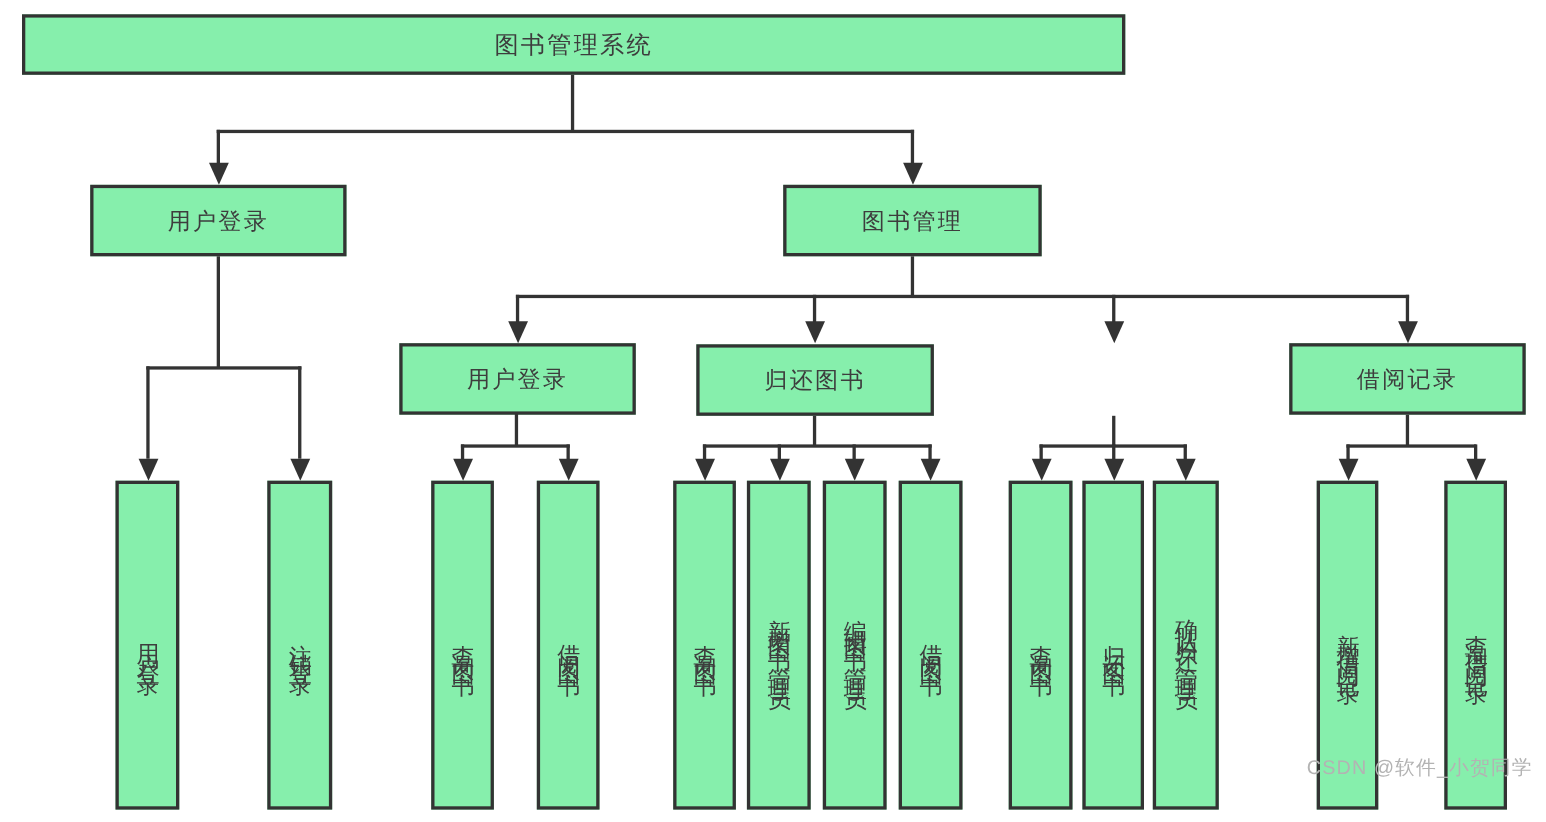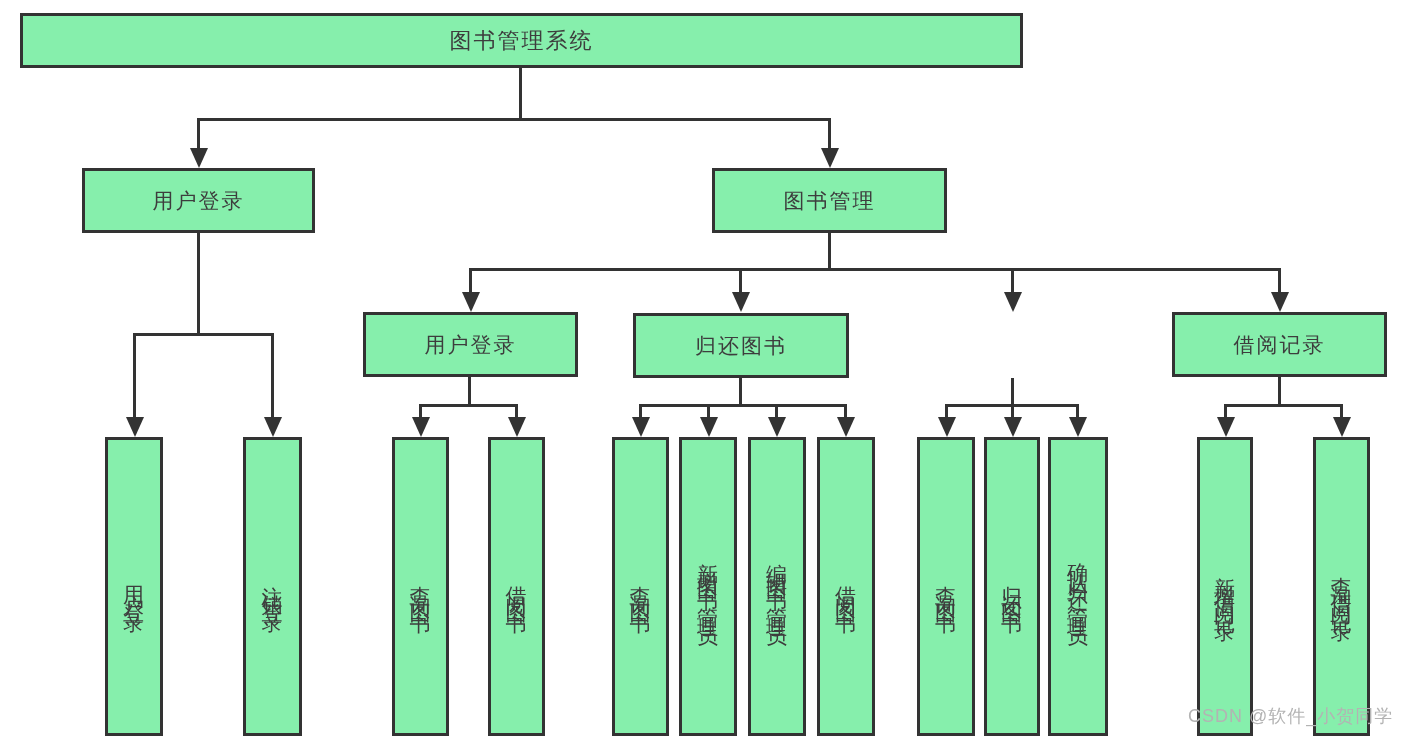--- a/index.html
+++ b/index.html
@@ -40,21 +40,21 @@
   .arrow {
     position: absolute;
     width: 0; height: 0;
     border-left: 9px solid transparent;
     border-right: 9px solid transparent;
     border-top: 20px solid #333333;
   }
   .watermark {
     position: absolute;
     left: 1188px;
-    top: 704px;
+    top: 686px;
     font-size: 18px;
     color: #b3b3b3;
     letter-spacing: 1px;
     white-space: nowrap;
   }
 </style>
 </head>
 <body>
 
 <div id="canvas">

